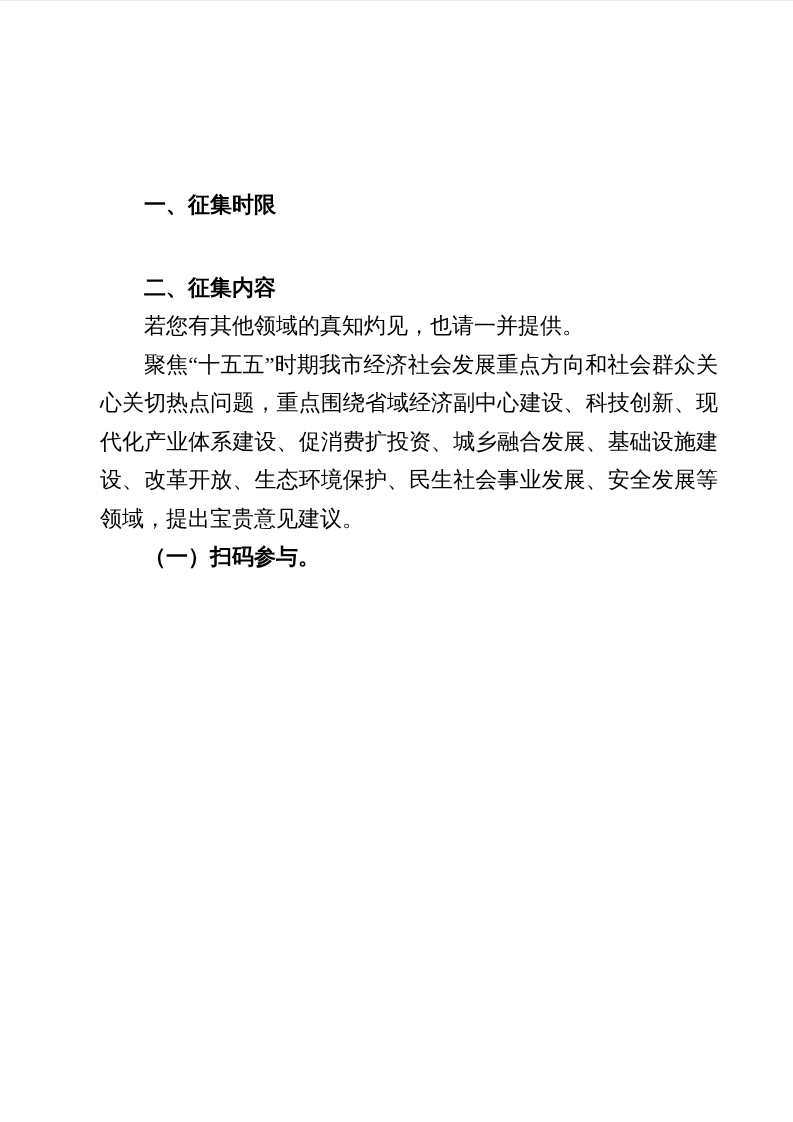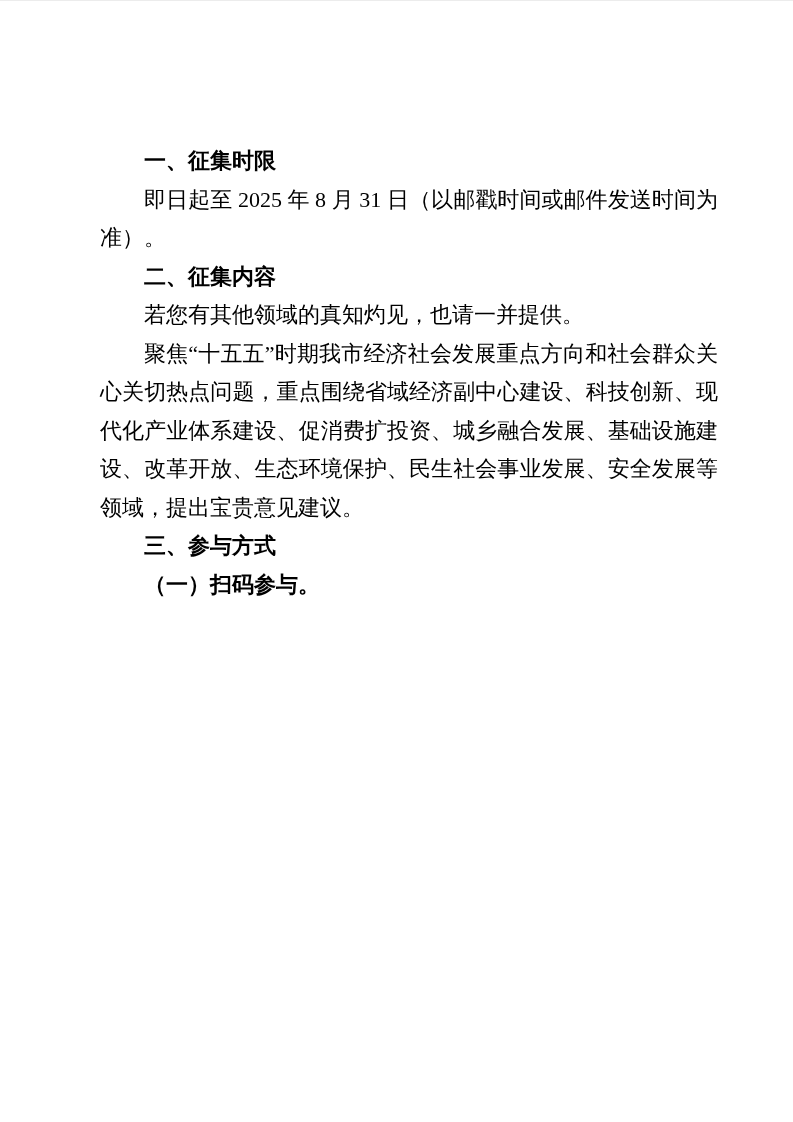--- a/index.html
+++ b/index.html
@@ -35,33 +35,32 @@
     line-height: 38.5px;
     text-align: justify;
     text-justify: inter-ideograph;
     text-indent: 2em;
     word-break: break-all;
   }
   .doc p.heading {
     font-family: "Liberation Sans", "DejaVu Sans", sans-serif;
     font-weight: bold;
     text-align: left;
+    margin-top: 44px;
   }
   .doc p.subheading {
     font-family: "Liberation Serif", "DejaVu Serif", serif;
     font-weight: bold;
     text-align: left;
   }
 </style>
 </head>
 <body>
 
 <div class="page-top-border"></div>
 
 <div class="doc">
   <p class="heading">一、征集时限</p>
-  <p class="body">即日起至 2025 年 8 月 31 日（以邮戳时间或邮件发送时间为准）。</p>
   <p class="heading">二、征集内容</p>
   <p class="body">若您有其他领域的真知灼见，也请一并提供。</p>
   <p class="body">聚焦“十五五”时期我市经济社会发展重点方向和社会群众关心关切热点问题，重点围绕省域经济副中心建设、科技创新、现代化产业体系建设、促消费扩投资、城乡融合发展、基础设施建设、改革开放、生态环境保护、民生社会事业发展、安全发展等领域，提出宝贵意见建议。</p>
-  <p class="heading">三、参与方式</p>
   <p class="subheading">（一）扫码参与。</p>
 </div>
 
 </body></html>

